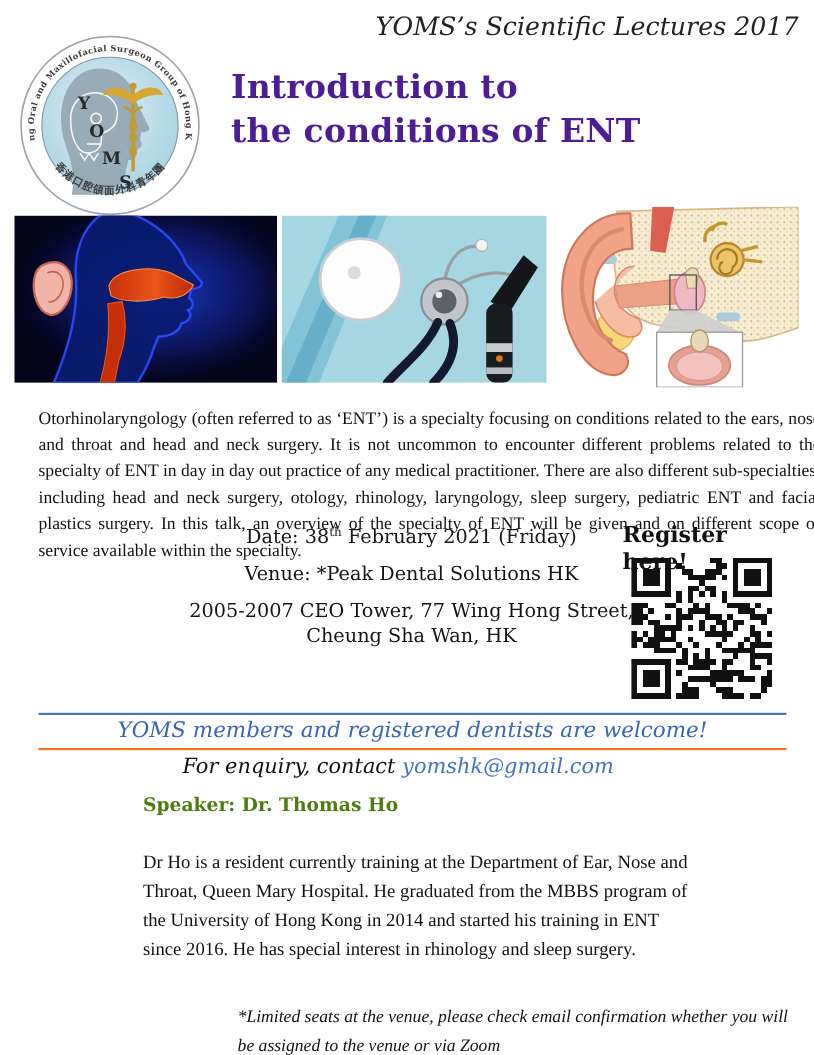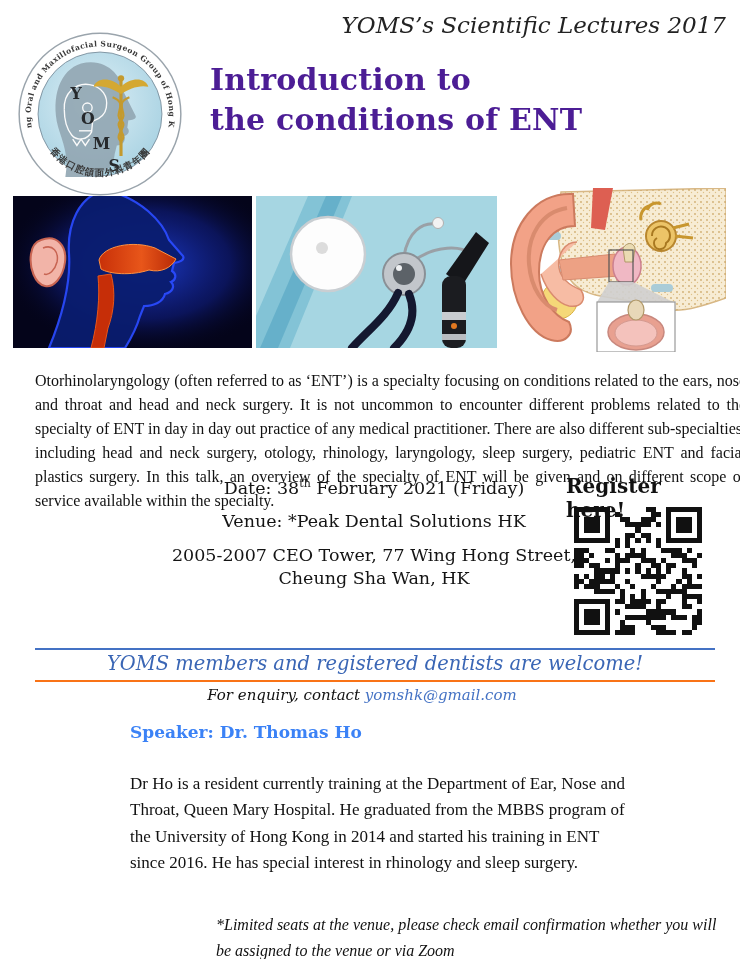--- a/index.html
+++ b/index.html
@@ -39,26 +39,26 @@
   .qr{position:absolute;top:506px;left:574px;width:128px;height:130px;}
   .qr svg{width:100%;height:100%;}
 
   
   .banner{position:absolute;top:648px;left:35px;width:680px;text-align:center;
     border-top:2px solid #4472c4;border-bottom:2px solid #f97316;padding:2px 0 5px;}
   .banner span{font-style:italic;font-size:19.5px;color:#3a66b5;}
 
   
   .enquiry{position:absolute;top:686px;left:0;width:724px;text-align:center;
-    font-style:italic;font-size:15px;color:#111;}
+    font-style:italic;font-size:19px;color:#111;}
   .enquiry a{color:#4472c4;text-decoration:none;}
 
   
   .speaker-heading{position:absolute;top:722px;left:130px;
-    font-weight:bold;font-size:17px;color:#3b82f6;}
+    font-weight:bold;font-size:17px;color:#4d7c0f;}
   .speaker-bio{position:absolute;top:751px;left:130px;width:505px;
     font-size:17px;line-height:1.55;color:#111;font-family:"Liberation Serif",serif;margin-top:20px;}
 
   
   .footnote{position:absolute;top:896px;left:216px;width:512px;font-style:italic;
     font-size:16px;line-height:1.65;color:#111;font-family:"Liberation Serif",serif;}
 </style>
 </head>
 <body>
 

